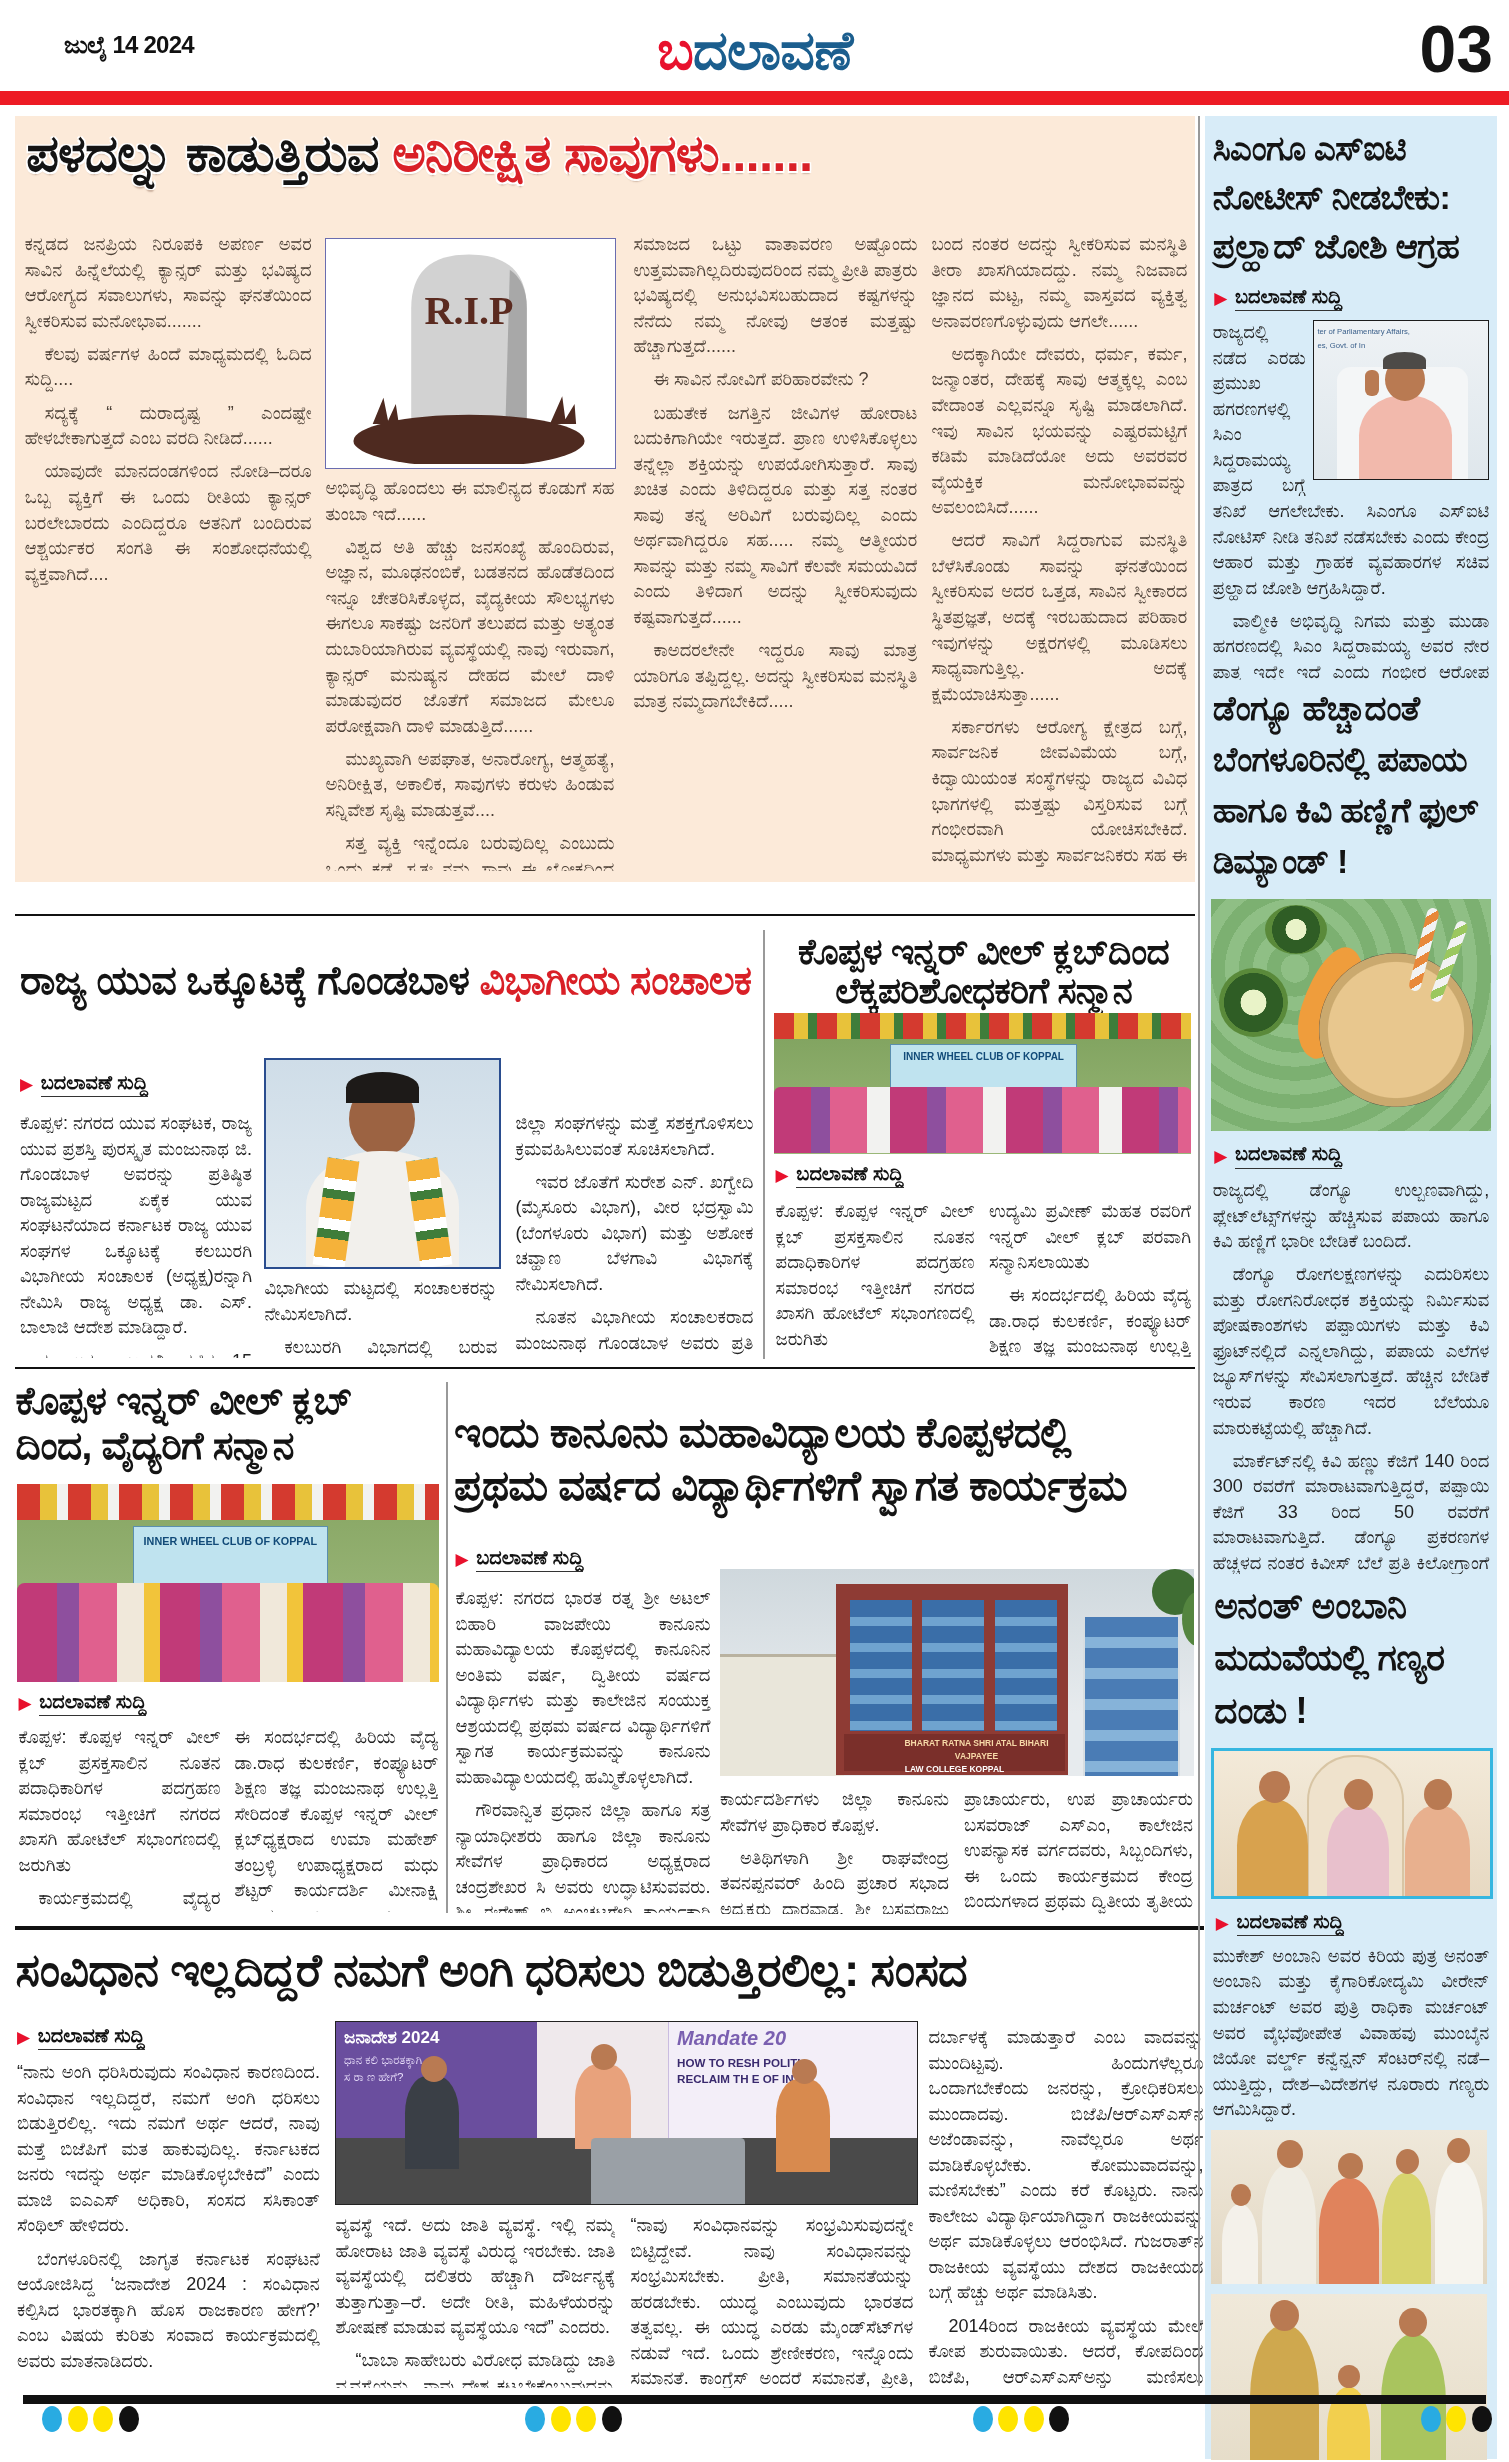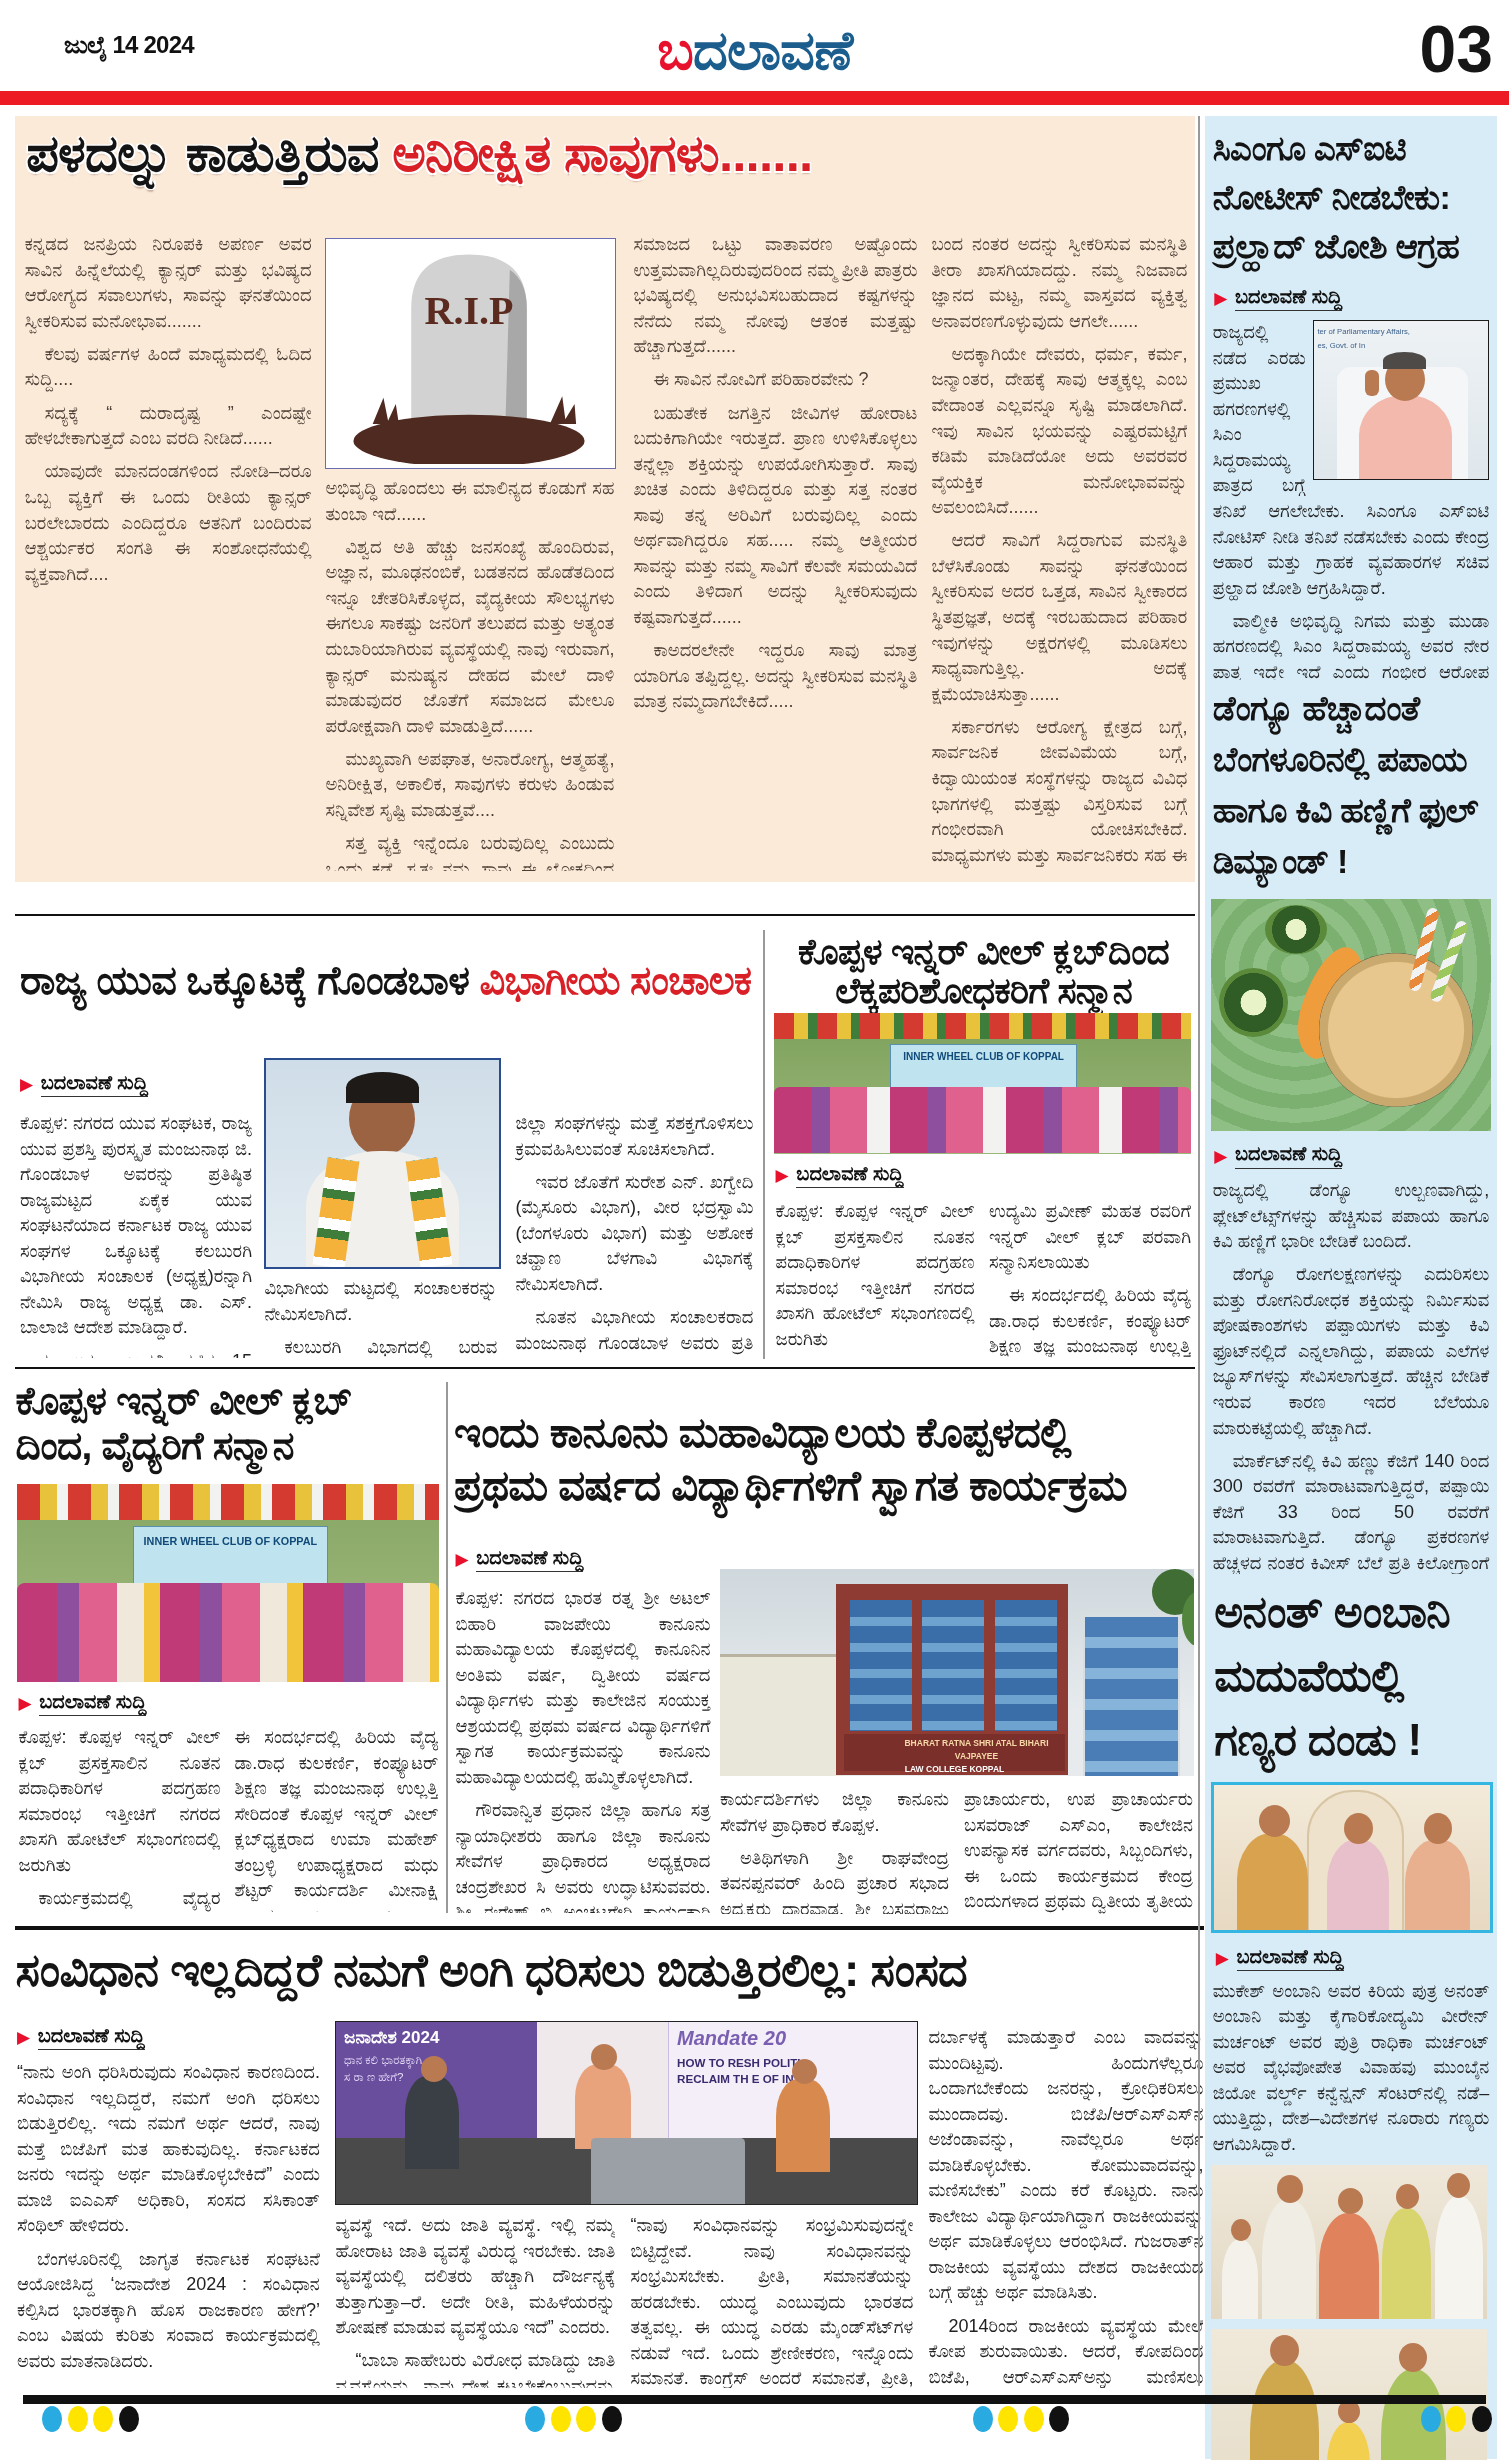--- a/index.html
+++ b/index.html
@@ -305,21 +305,21 @@
         <span class="lbl">ಬದಲಾವಣೆ ಸುದ್ದಿ</span>
       </div>
       <div class="bodytxt" style="margin:9.3px 7.7px 0;font-size:17px;">
           <p>ರಾಜ್ಯದಲ್ಲಿ ಡೆಂಗ್ಯೂ ಉಲ್ಬಣವಾಗಿದ್ದು, ಪ್ಲೇಟ್‌ಲೆಟ್ಸ್‌ಗಳನ್ನು ಹೆಚ್ಚಿಸುವ ಪಪಾಯ ಹಾಗೂ ಕಿವಿ ಹಣ್ಣಿಗೆ ಭಾರೀ ಬೇಡಿಕೆ ಬಂದಿದೆ.</p>
           <p>ಡೆಂಗ್ಯೂ ರೋಗಲಕ್ಷಣಗಳನ್ನು ಎದುರಿಸಲು ಮತ್ತು ರೋಗನಿರೋಧಕ ಶಕ್ತಿಯನ್ನು ನಿರ್ಮಿಸುವ ಪೋಷಕಾಂಶಗಳು ಪಪ್ಪಾಯಿಗಳು ಮತ್ತು ಕಿವಿ ಫ್ರೂಟ್‌ನಲ್ಲಿದೆ ಎನ್ನಲಾಗಿದ್ದು, ಪಪಾಯ ಎಲೆಗಳ ಜ್ಯೂಸ್‌ಗಳನ್ನು ಸೇವಿಸಲಾಗುತ್ತದೆ. ಹೆಚ್ಚಿನ ಬೇಡಿಕೆ ಇರುವ ಕಾರಣ ಇದರ ಬೆಲೆಯೂ ಮಾರುಕಟ್ಟೆಯಲ್ಲಿ ಹೆಚ್ಚಾಗಿದೆ.</p>
           <p>ಮಾರ್ಕೆಟ್‌ನಲ್ಲಿ ಕಿವಿ ಹಣ್ಣು ಕೆಜಿಗೆ 140 ರಿಂದ 300 ರವರೆಗೆ ಮಾರಾಟವಾಗುತ್ತಿದ್ದರೆ, ಪಪ್ಪಾಯಿ ಕೆಜಿಗೆ 33 ರಿಂದ 50 ರವರೆಗೆ ಮಾರಾಟವಾಗುತ್ತಿದೆ. ಡೆಂಗ್ಯೂ ಪ್ರಕರಣಗಳ ಹೆಚ್ಚಳದ ನಂತರ ಕಿವೀಸ್ ಬೆಲೆ ಪ್ರತಿ ಕಿಲೋಗ್ರಾಂಗೆ 240 ರಿಂದ 280ಕ್ಕೆ ಏರಿದೆ ಮತ್ತು ಪಪ್ಪಾಯಿ ಬೆಲೆ 5 ಹೆಚ್ಚಾಗಿದೆ. ಕಿಲೋಗೆ 40ಕ್ಕೆ ಬದಲಾಗಿ 45ಕ್ಕೆ ಮಾರಾಟ ಮಾಡುತ್ತಿದ್ದಾರೆ ಎಂದು ವ್ಯಾಪಾರಿಗಳು ಹೇಳಿದ್ದಾರೆ.</p>
         </div>
     </section>
 
     <section style="position:absolute;left:0;top:1458px;width:292px;height:886px;overflow:hidden;">
-      <h3 class="hl" style="margin:6.2px 9.3px 0;font-size:44px;line-height:1.45;">ಅನಂತ್ ಅಂಬಾನಿ ಮದುವೆಯಲ್ಲಿ ಗಣ್ಯರ ದಂಡು !</h3>
+      <h3 class="hl" style="margin:6.2px 9.3px 0;font-size:36px;line-height:1.45;">ಅನಂತ್ ಅಂಬಾನಿ ಮದುವೆಯಲ್ಲಿ ಗಣ್ಯರ ದಂಡು !</h3>
       <div class="photo" style="position:relative;left:6.2px;margin-top:10.8px;width:276px;height:145px;background:linear-gradient(#f3ead9,#e7d9c2);border:3.1px solid #35b6e0;">
         <div class="abs" style="left:93px;top:4.6px;width:93px;height:139px;border-radius:46px 46px 0 0;background:#efe2cc;border:2.3px solid #d8c5a4;"></div>
         <div class="person" style="left:23px;top:48px;width:71px;height:97px;background:#d8a24e;"></div>
         <div class="head" style="left:45px;top:20px;width:31px;height:32px;"></div>
         <div class="person" style="left:113px;top:54px;width:62px;height:91px;background:#e8c0cc;"></div>
         <div class="head" style="left:130px;top:28px;width:29px;height:31px;"></div>
         <div class="person" style="left:191px;top:54px;width:65px;height:91px;background:#e8b08e;"></div>
         <div class="head" style="left:210px;top:28px;width:28px;height:31px;"></div>
       </div>
       <div class="byline" style="margin:12.4px 0 0 10.8px;">

